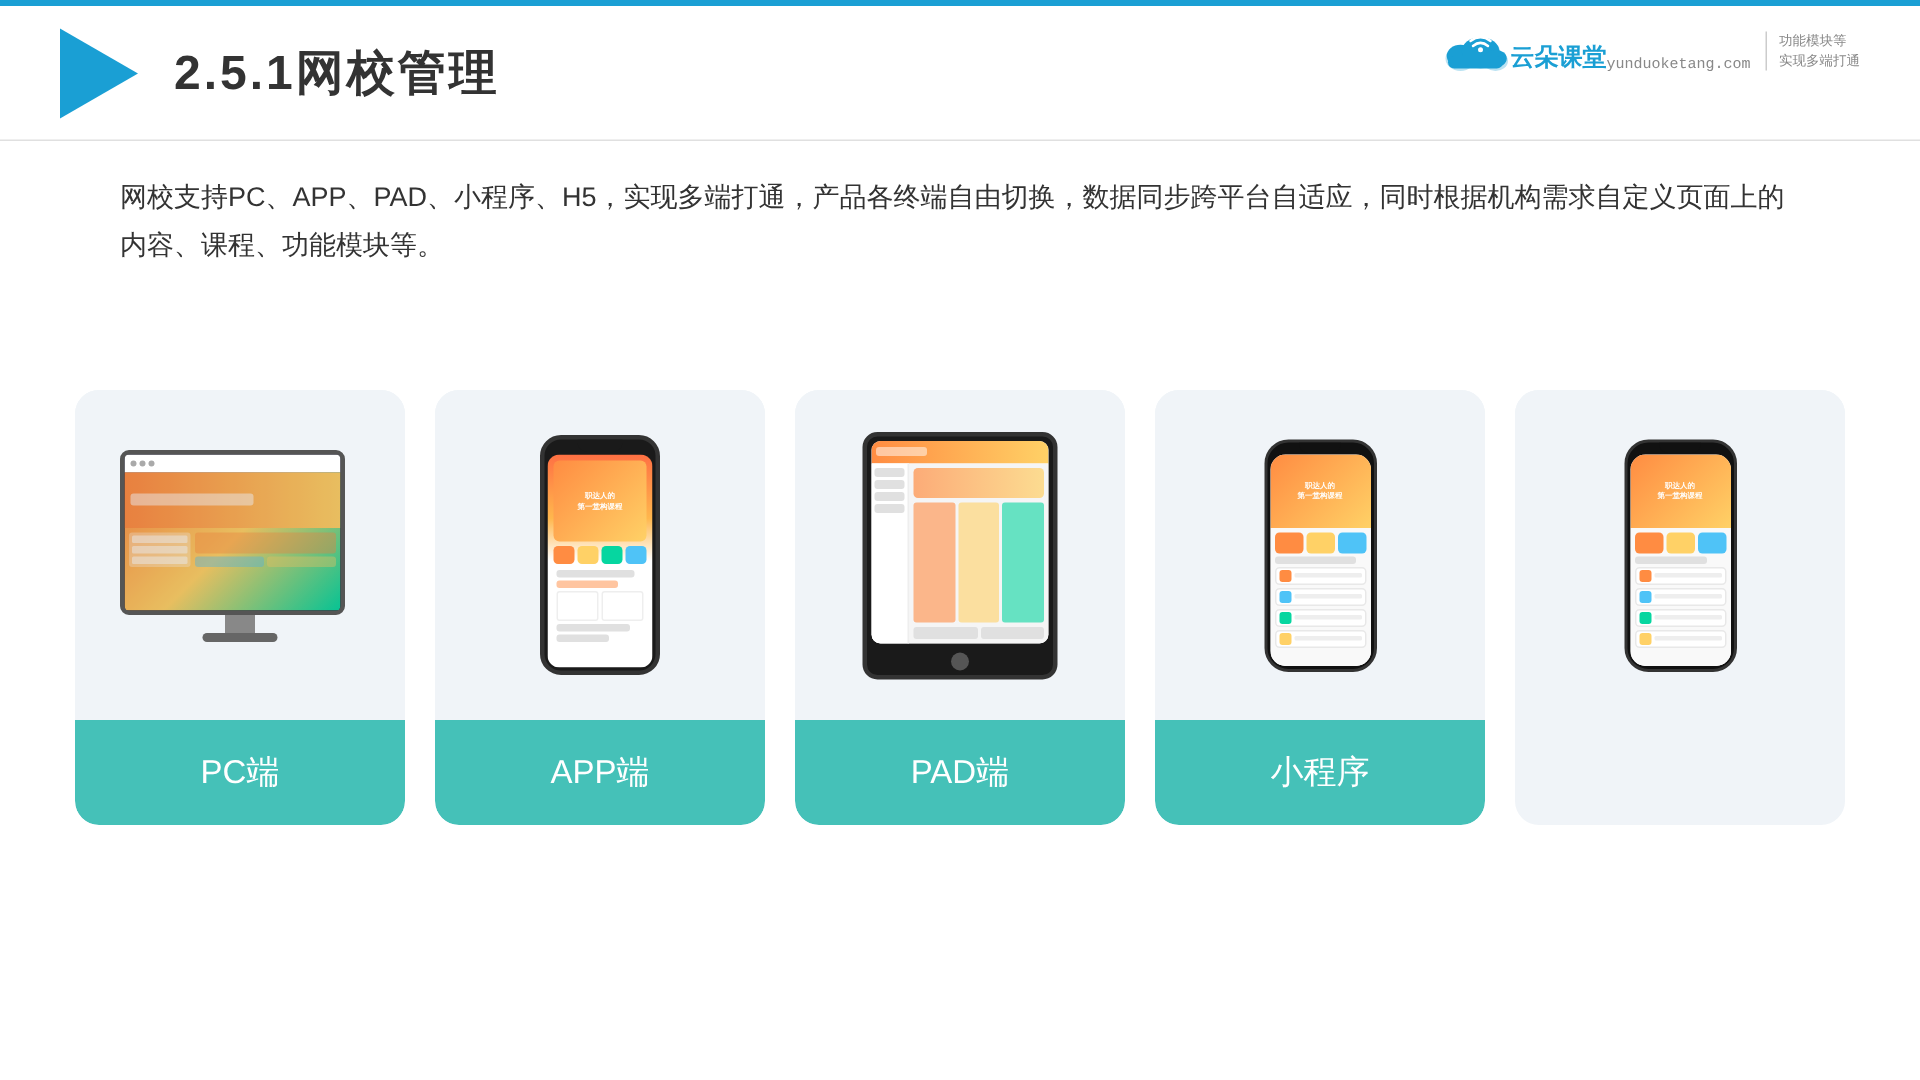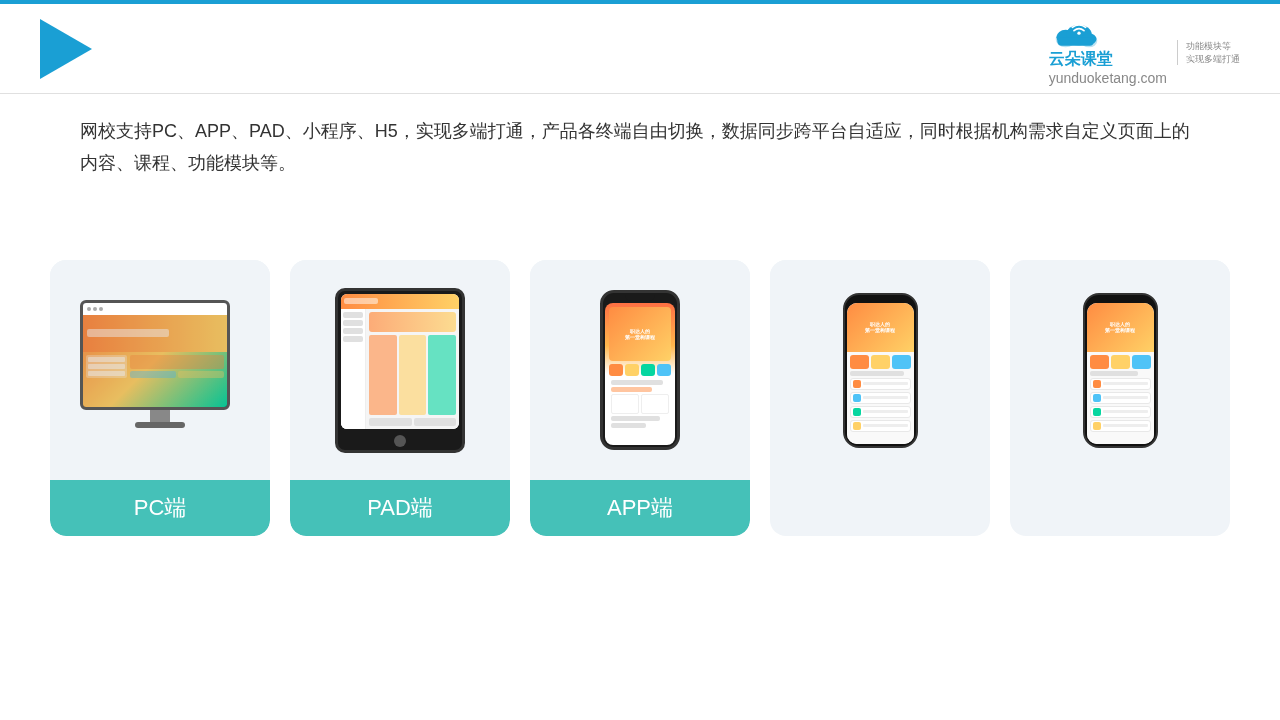--- a/index.html
+++ b/index.html
@@ -58,22 +58,23 @@
       position: absolute;
       top: 15px;
       right: 40px;
       display: flex;
       align-items: center;
       gap: 10px;
     }
 
     .brand-icon {
       display: flex;
-      flex-direction: column;
-      align-items: flex-start;
+      flex-direction: row;
+      align-items: flex-end;
+      font-family: Liberation Mono, monospace;
     }
 
     .brand-cloud {
       width: 50px;
       height: 30px;
       position: relative;
     }
 
     .brand-cloud svg {
       width: 100%;
@@ -81,21 +82,21 @@
     }
 
     .brand-text-cn {
       font-size: 16px;
       font-weight: bold;
       color: #1a9fd4;
       white-space: nowrap;
     }
 
     .brand-text-en {
-      font-size: 14px;
+      font-size: 10px;
       color: #888;
       white-space: nowrap;
     }
 
     .brand-tagline {
       display: flex;
       flex-direction: column;
       font-size: 9px;
       color: #888;
       line-height: 1.4;
@@ -141,21 +142,21 @@
       height: 220px;
       display: flex;
       align-items: center;
       justify-content: center;
       padding: 20px;
       background: #f0f4f8;
     }
 
     .card-label {
       width: 100%;
-      height: 56px;
+      height: 70px;
       display: flex;
       align-items: center;
       justify-content: center;
       background: #45c1b8;
       color: #fff;
       font-size: 22px;
       font-weight: 500;
       border-radius: 0 0 16px 16px;
     }
 
@@ -507,20 +508,21 @@
     }
 
   </style>
 </head>
 <body>
 
 <div class="top-line"></div>
 
 <div class="header">
   <div class="logo-triangle"></div>
+  <h1 class="header-title">2.5.1网校管理</h1>
 
   <div class="brand-logo">
     <div class="brand-icon">
 
       <div class="brand-cloud">
         <svg viewBox="0 0 60 36" fill="none" xmlns="http://www.w3.org/2000/svg">
           <ellipse cx="20" cy="24" rx="12" ry="10" fill="#1a9fd4" opacity="0.3"></ellipse>
           <ellipse cx="36" cy="20" rx="16" ry="12" fill="#1a9fd4" opacity="0.4"></ellipse>
           <ellipse cx="48" cy="26" rx="10" ry="8" fill="#1a9fd4" opacity="0.3"></ellipse>
           <ellipse cx="20" cy="22" rx="11" ry="9" fill="#1a9fd4"></ellipse>
@@ -580,20 +582,52 @@
         </div>
         <div class="monitor-stand"></div>
         <div class="monitor-base"></div>
       </div>
     </div>
     <div class="card-label">PC端</div>
   </div>
 
   <div class="card">
     <div class="card-image-area">
+      <div class="phone-device">
+        <div class="phone-notch"></div>
+        <div class="phone-screen">
+          <div class="phone-screen-content">
+            <div class="phone-header-bg">
+              <span style="font-size:5px;color:white;font-weight:bold;">职达人的<br>第一堂构课程</span>
+            </div>
+            <div class="phone-icons-row" style="margin-top:3px;">
+              <div class="phone-icon-box" style="background:#ff8c42;height:12px;border-radius:3px;"></div>
+              <div class="phone-icon-box" style="background:#ffd166;height:12px;border-radius:3px;"></div>
+              <div class="phone-icon-box" style="background:#06d6a0;height:12px;border-radius:3px;"></div>
+              <div class="phone-icon-box" style="background:#4fc3f7;height:12px;border-radius:3px;"></div>
+            </div>
+            <div class="phone-content-rows">
+              <div class="phone-row" style="width:90%;"></div>
+              <div class="phone-row" style="width:70%;background:#ff8c42;opacity:0.5;"></div>
+              <div style="display:flex;gap:2px;width:100%;">
+                <div style="flex:1;height:20px;background:#fff;border-radius:2px;border:1px solid #eee;"></div>
+                <div style="flex:1;height:20px;background:#fff;border-radius:2px;border:1px solid #eee;"></div>
+              </div>
+              <div class="phone-row" style="width:85%;"></div>
+              <div class="phone-row" style="width:60%;"></div>
+            </div>
+          </div>
+        </div>
+      </div>
+    </div>
+    <div class="card-label">APP端</div>
+  </div>
+
+  <div class="card">
+    <div class="card-image-area">
       <div class="tablet-device">
         <div class="tablet-screen">
           <div class="tablet-screen-inner">
             <div class="tablet-top-bar">
               <div style="width:30%;height:6px;background:rgba(255,255,255,0.5);border-radius:2px;"></div>
             </div>
             <div class="tablet-main">
               <div class="tablet-sidebar">
                 <div class="tablet-sidebar-item"></div>
                 <div class="tablet-sidebar-item"></div>
@@ -612,52 +646,20 @@
                   <div style="flex:1;height:8px;background:#e0e0e0;border-radius:2px;"></div>
                 </div>
               </div>
             </div>
           </div>
         </div>
         <div class="tablet-home-btn"></div>
       </div>
     </div>
     <div class="card-label">PAD端</div>
-  </div>
-
-  <div class="card">
-    <div class="card-image-area">
-      <div class="phone-device">
-        <div class="phone-notch"></div>
-        <div class="phone-screen">
-          <div class="phone-screen-content">
-            <div class="phone-header-bg">
-              <span style="font-size:5px;color:white;font-weight:bold;">职达人的<br>第一堂构课程</span>
-            </div>
-            <div class="phone-icons-row" style="margin-top:3px;">
-              <div class="phone-icon-box" style="background:#ff8c42;height:12px;border-radius:3px;"></div>
-              <div class="phone-icon-box" style="background:#ffd166;height:12px;border-radius:3px;"></div>
-              <div class="phone-icon-box" style="background:#06d6a0;height:12px;border-radius:3px;"></div>
-              <div class="phone-icon-box" style="background:#4fc3f7;height:12px;border-radius:3px;"></div>
-            </div>
-            <div class="phone-content-rows">
-              <div class="phone-row" style="width:90%;"></div>
-              <div class="phone-row" style="width:70%;background:#ff8c42;opacity:0.5;"></div>
-              <div style="display:flex;gap:2px;width:100%;">
-                <div style="flex:1;height:20px;background:#fff;border-radius:2px;border:1px solid #eee;"></div>
-                <div style="flex:1;height:20px;background:#fff;border-radius:2px;border:1px solid #eee;"></div>
-              </div>
-              <div class="phone-row" style="width:85%;"></div>
-              <div class="phone-row" style="width:60%;"></div>
-            </div>
-          </div>
-        </div>
-      </div>
-    </div>
-    <div class="card-label">APP端</div>
   </div>
 
   <div class="card">
     <div class="card-image-area">
       <div class="mini-phone">
         <div class="mini-phone-notch"></div>
         <div class="mini-phone-screen">
           <div class="mini-screen-header">
             <span style="font-size:5px;color:white;font-weight:bold;">职达人的<br>第一堂构课程</span>
           </div>
@@ -683,20 +685,21 @@
               </div>
               <div class="mini-card-item">
                 <div class="mini-card-dot" style="background:#ffd166;"></div>
                 <div class="mini-card-line"></div>
               </div>
             </div>
           </div>
         </div>
       </div>
     </div>
+    <div class="card-label">小程序</div>
   </div>
 
   <div class="card">
     <div class="card-image-area">
       <div class="mini-phone">
         <div class="mini-phone-notch"></div>
         <div class="mini-phone-screen">
           <div class="mini-screen-header">
             <span style="font-size:5px;color:white;font-weight:bold;">职达人的<br>第一堂构课程</span>
           </div>

